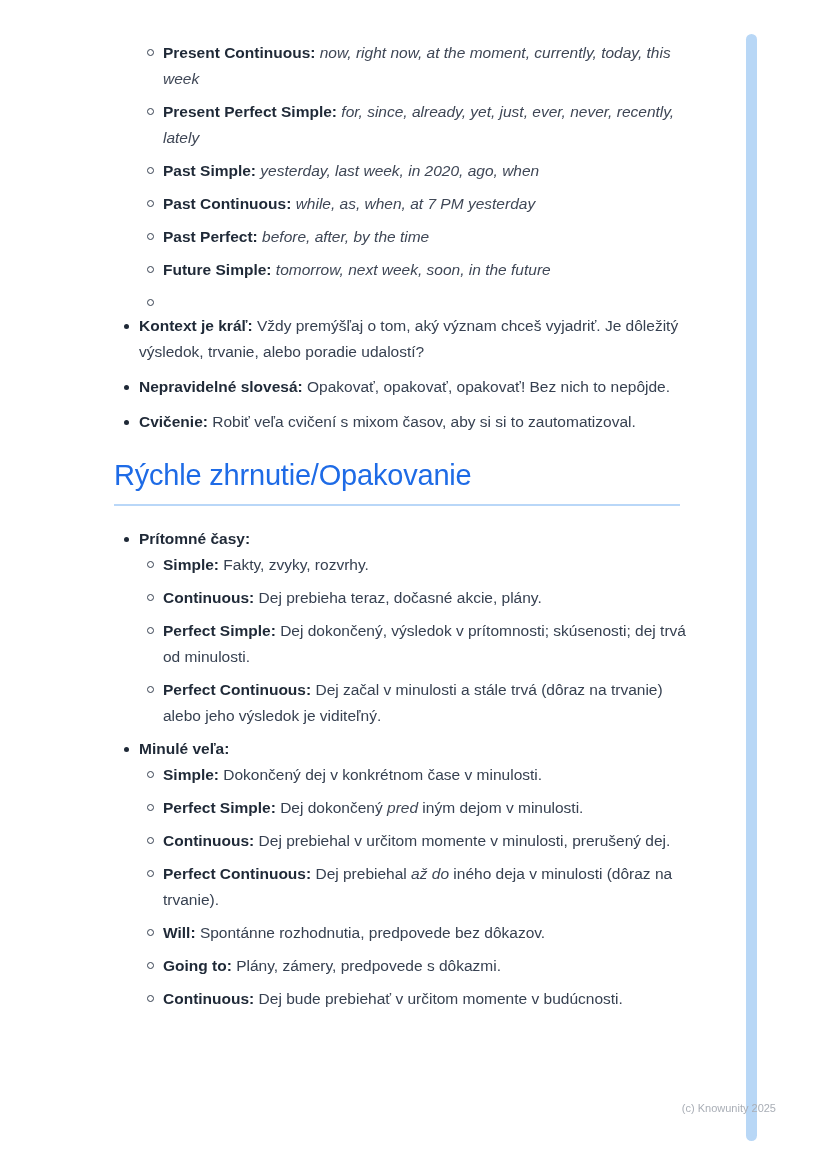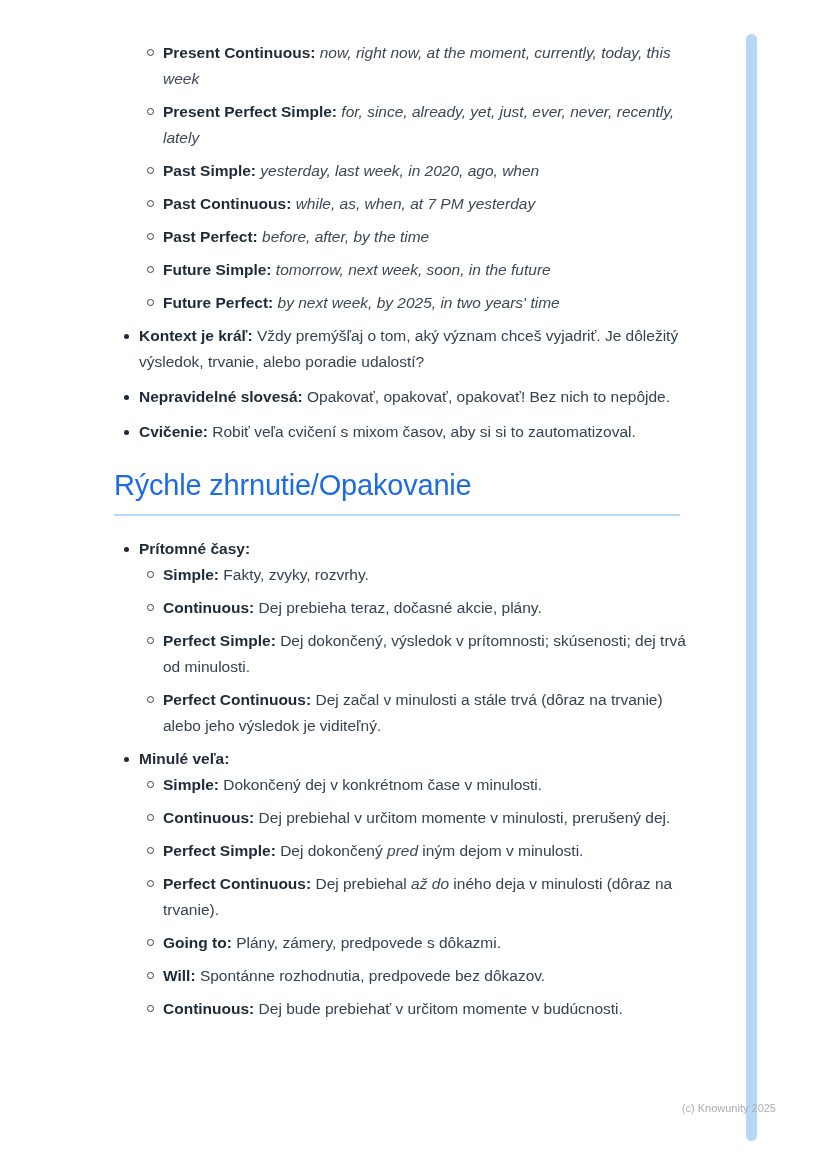--- a/index.html
+++ b/index.html
@@ -80,21 +80,20 @@
       <div class="row lvl2">
         <span class="circ"></span>
         <p class="txt"><b>Past Perfect:</b> <i>before, after, by the time</i></p>
       </div>
       <div class="row lvl2">
         <span class="circ"></span>
         <p class="txt"><b>Future Simple:</b> <i>tomorrow, next week, soon, in the future</i></p>
       </div>
       <div class="row lvl2">
         <span class="circ"></span>
-        <p class="txt"><b>Future Perfect:</b> <i>by next week, by 2025, in two years' time</i></p>
       </div>
     </div>
 
     <div class="tips">
       <div class="row lvl1">
         <span class="dot"></span>
         <p class="txt"><b>Kontext je kráľ:</b> <span>Vždy premýšľaj o tom, aký význam chceš vyjadriť. Je dôležitý výsledok, trvanie, alebo poradie udalostí?</span></p>
       </div>
       <div class="row lvl1">
         <span class="dot"></span>
@@ -136,40 +135,40 @@
       <div class="row lvl1 group-label">
         <span class="dot"></span>
         <p class="txt"><b>Minulé veľa:</b></p>
       </div>
       <div class="row lvl2">
         <span class="circ"></span>
         <p class="txt"><b>Simple:</b> <span>Dokončený dej v konkrétnom čase v minulosti.</span><i class="it"></i><span></span></p>
       </div>
       <div class="row lvl2">
         <span class="circ"></span>
-        <p class="txt"><b>Continuous:</b> <span>Dej prebiehal v určitom momente v minulosti, prerušený dej.</span><i class="it"></i><span></span></p>
+        <p class="txt"><b>Perfect Simple:</b> <span>Dej dokončený </span><i class="it">pred</i><span> iným dejom v minulosti.</span></p>
       </div>
       <div class="row lvl2">
         <span class="circ"></span>
-        <p class="txt"><b>Perfect Simple:</b> <span>Dej dokončený </span><i class="it">pred</i><span> iným dejom v minulosti.</span></p>
+        <p class="txt"><b>Continuous:</b> <span>Dej prebiehal v určitom momente v minulosti, prerušený dej.</span><i class="it"></i><span></span></p>
       </div>
       <div class="row lvl2">
         <span class="circ"></span>
         <p class="txt"><b>Perfect Continuous:</b> <span>Dej prebiehal </span><i class="it">až do</i><span> iného deja v minulosti (dôraz na trvanie).</span></p>
       </div>
     </div>
 
     <div class="group">
       <div class="row lvl2">
         <span class="circ"></span>
-        <p class="txt"><b>Going to:</b> <span>Plány, zámery, predpovede s dôkazmi.</span><i class="it"></i><span></span></p>
+        <p class="txt"><b>Will:</b> <span>Spontánne rozhodnutia, predpovede bez dôkazov.</span><i class="it"></i><span></span></p>
       </div>
       <div class="row lvl2">
         <span class="circ"></span>
-        <p class="txt"><b>Will:</b> <span>Spontánne rozhodnutia, predpovede bez dôkazov.</span><i class="it"></i><span></span></p>
+        <p class="txt"><b>Going to:</b> <span>Plány, zámery, predpovede s dôkazmi.</span><i class="it"></i><span></span></p>
       </div>
       <div class="row lvl2">
         <span class="circ"></span>
         <p class="txt"><b>Continuous:</b> <span>Dej bude prebiehať v určitom momente v budúcnosti.</span><i class="it"></i><span></span></p>
       </div>
     </div>
 
   </div>
 
   <div class="scrollbar"></div>

